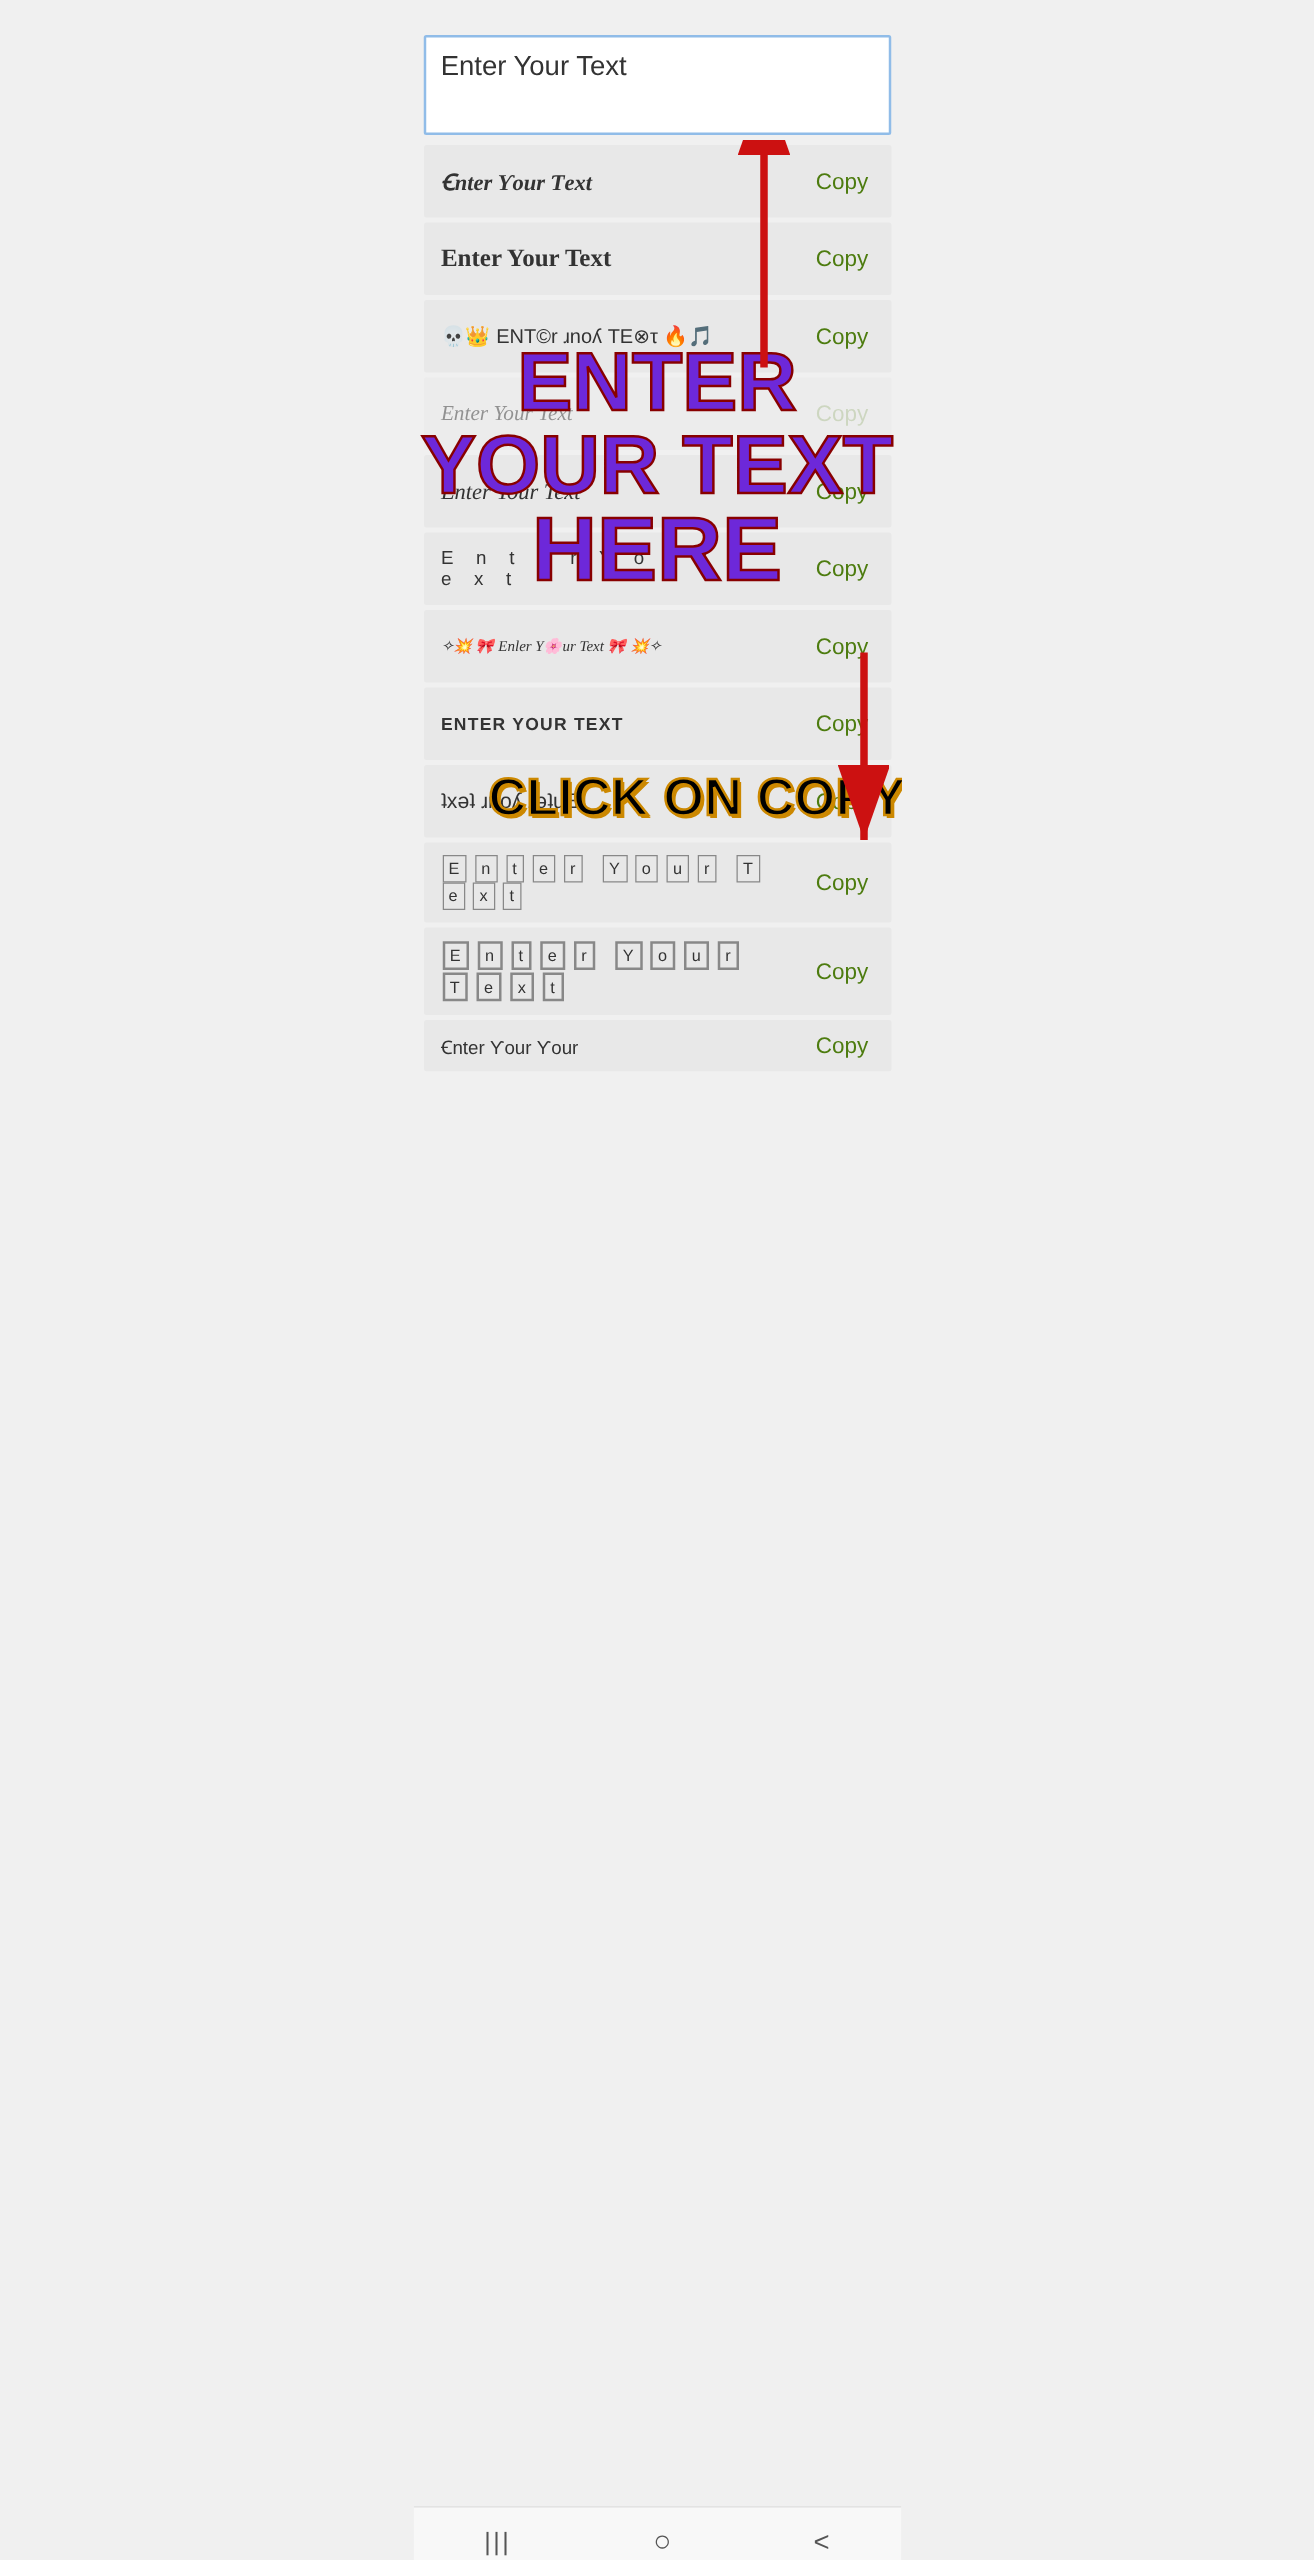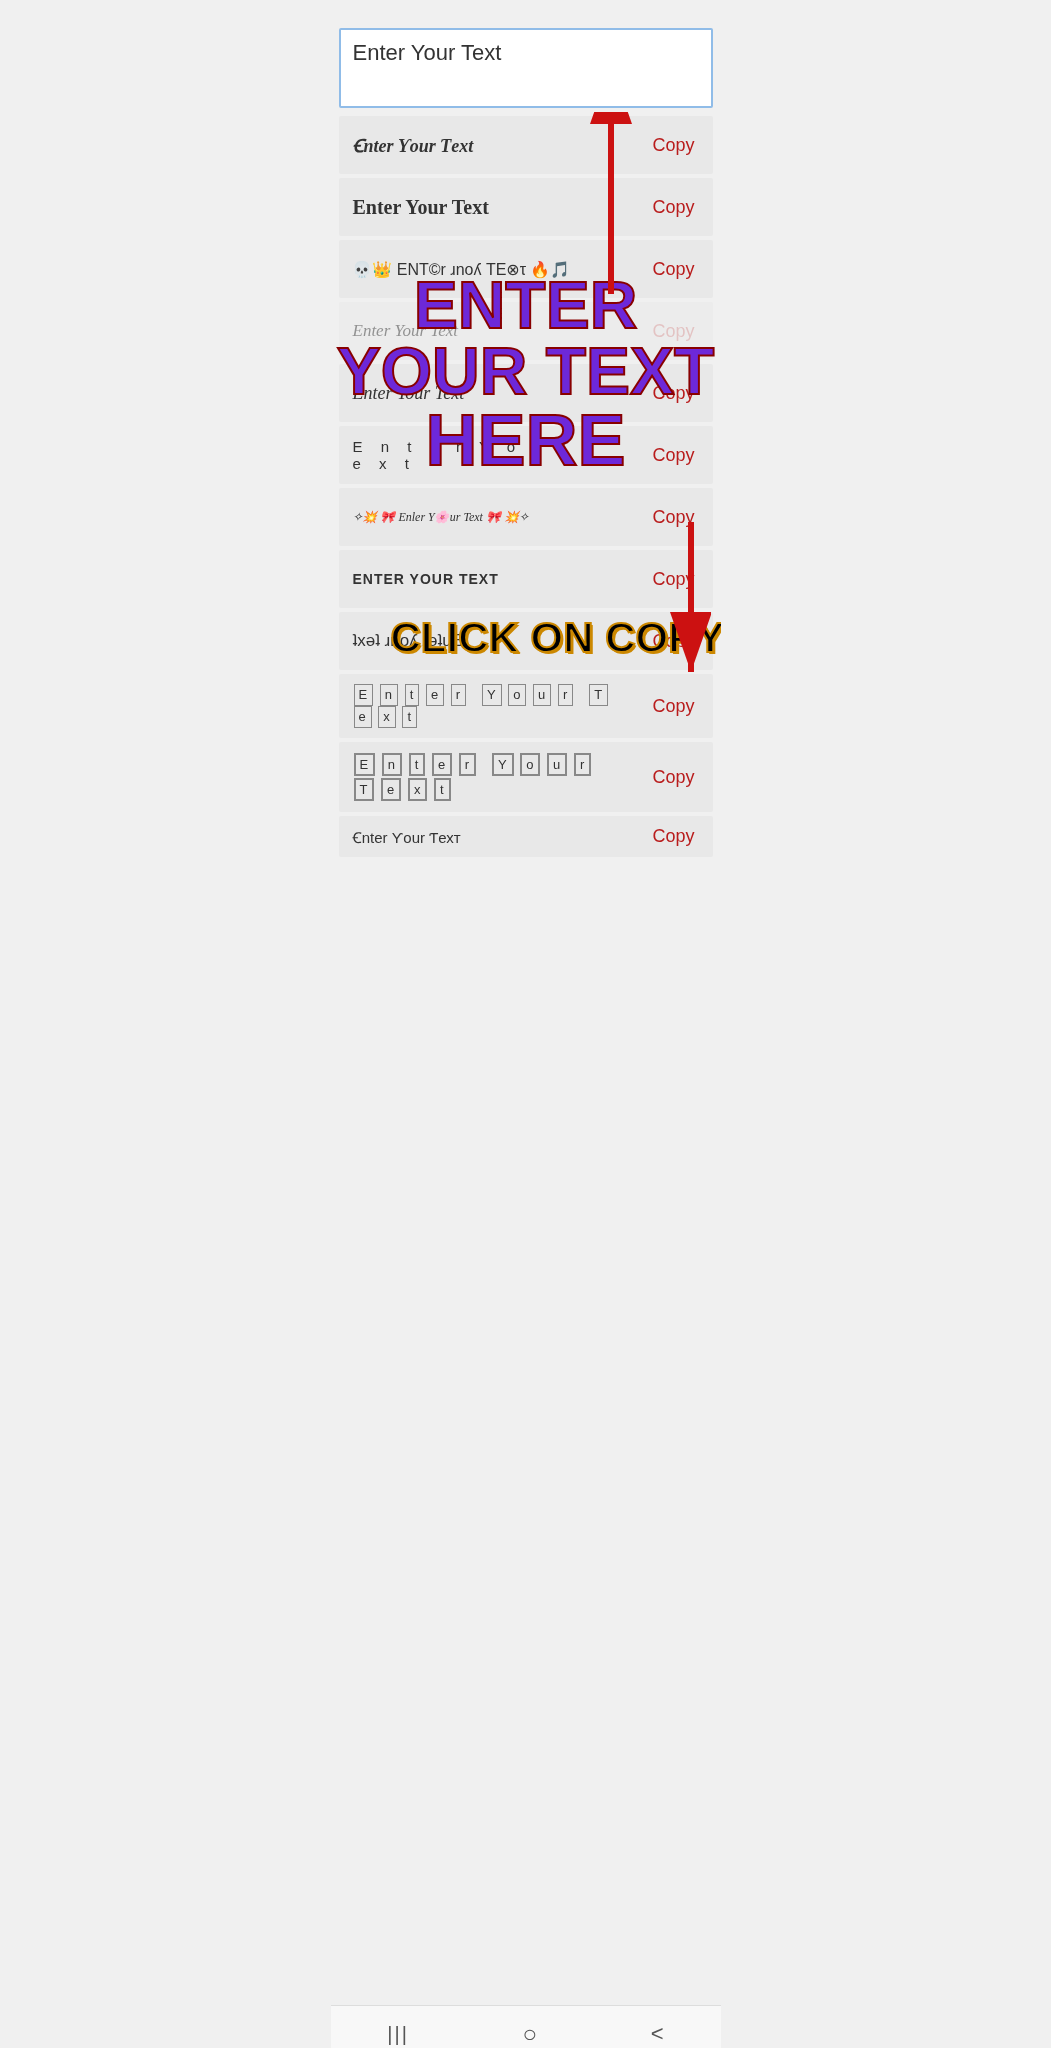--- a/index.html
+++ b/index.html
@@ -58,21 +58,21 @@
       font-size: 18px;
       color: #333;
       overflow: hidden;
     }
 
     .copy-btn {
       background: transparent;
       border: none;
       padding: 10px 18px;
       font-size: 18px;
-      color: #b91c1c;
+      color: #4d7c0f;
       cursor: pointer;
       white-space: nowrap;
       font-weight: normal;
     }
 
     
     .font-old-english {
       font-family: 'Times New Roman', serif;
       font-style: italic;
       font-weight: bold;
@@ -265,21 +265,21 @@
           <span style="display:inline-block; border: 2px solid #888; padding: 2px 4px; margin: 1px;">T</span>
           <span style="display:inline-block; border: 2px solid #888; padding: 2px 4px; margin: 1px;">e</span>
           <span style="display:inline-block; border: 2px solid #888; padding: 2px 4px; margin: 1px;">x</span>
           <span style="display:inline-block; border: 2px solid #888; padding: 2px 4px; margin: 1px;">t</span>
         </div>
         <button class="copy-btn">Copy</button>
       </div>
 
       <div class="font-row" style="min-height: 40px; overflow: hidden;">
         <div class="font-text" style="font-size: 15px;">
-          Ꞓntеr Ƴоur Ƭехт
+          Ꞓntеr Ƴоur Ƴour
         </div>
         <button class="copy-btn">Copy</button>
       </div>
 
     </div>
   </div>
 
   <div class="nav-bar">
     <span class="nav-icon" style="font-size: 20px; letter-spacing: 2px;">|||</span>
     <span class="nav-icon" style="font-size: 24px;">○</span>

